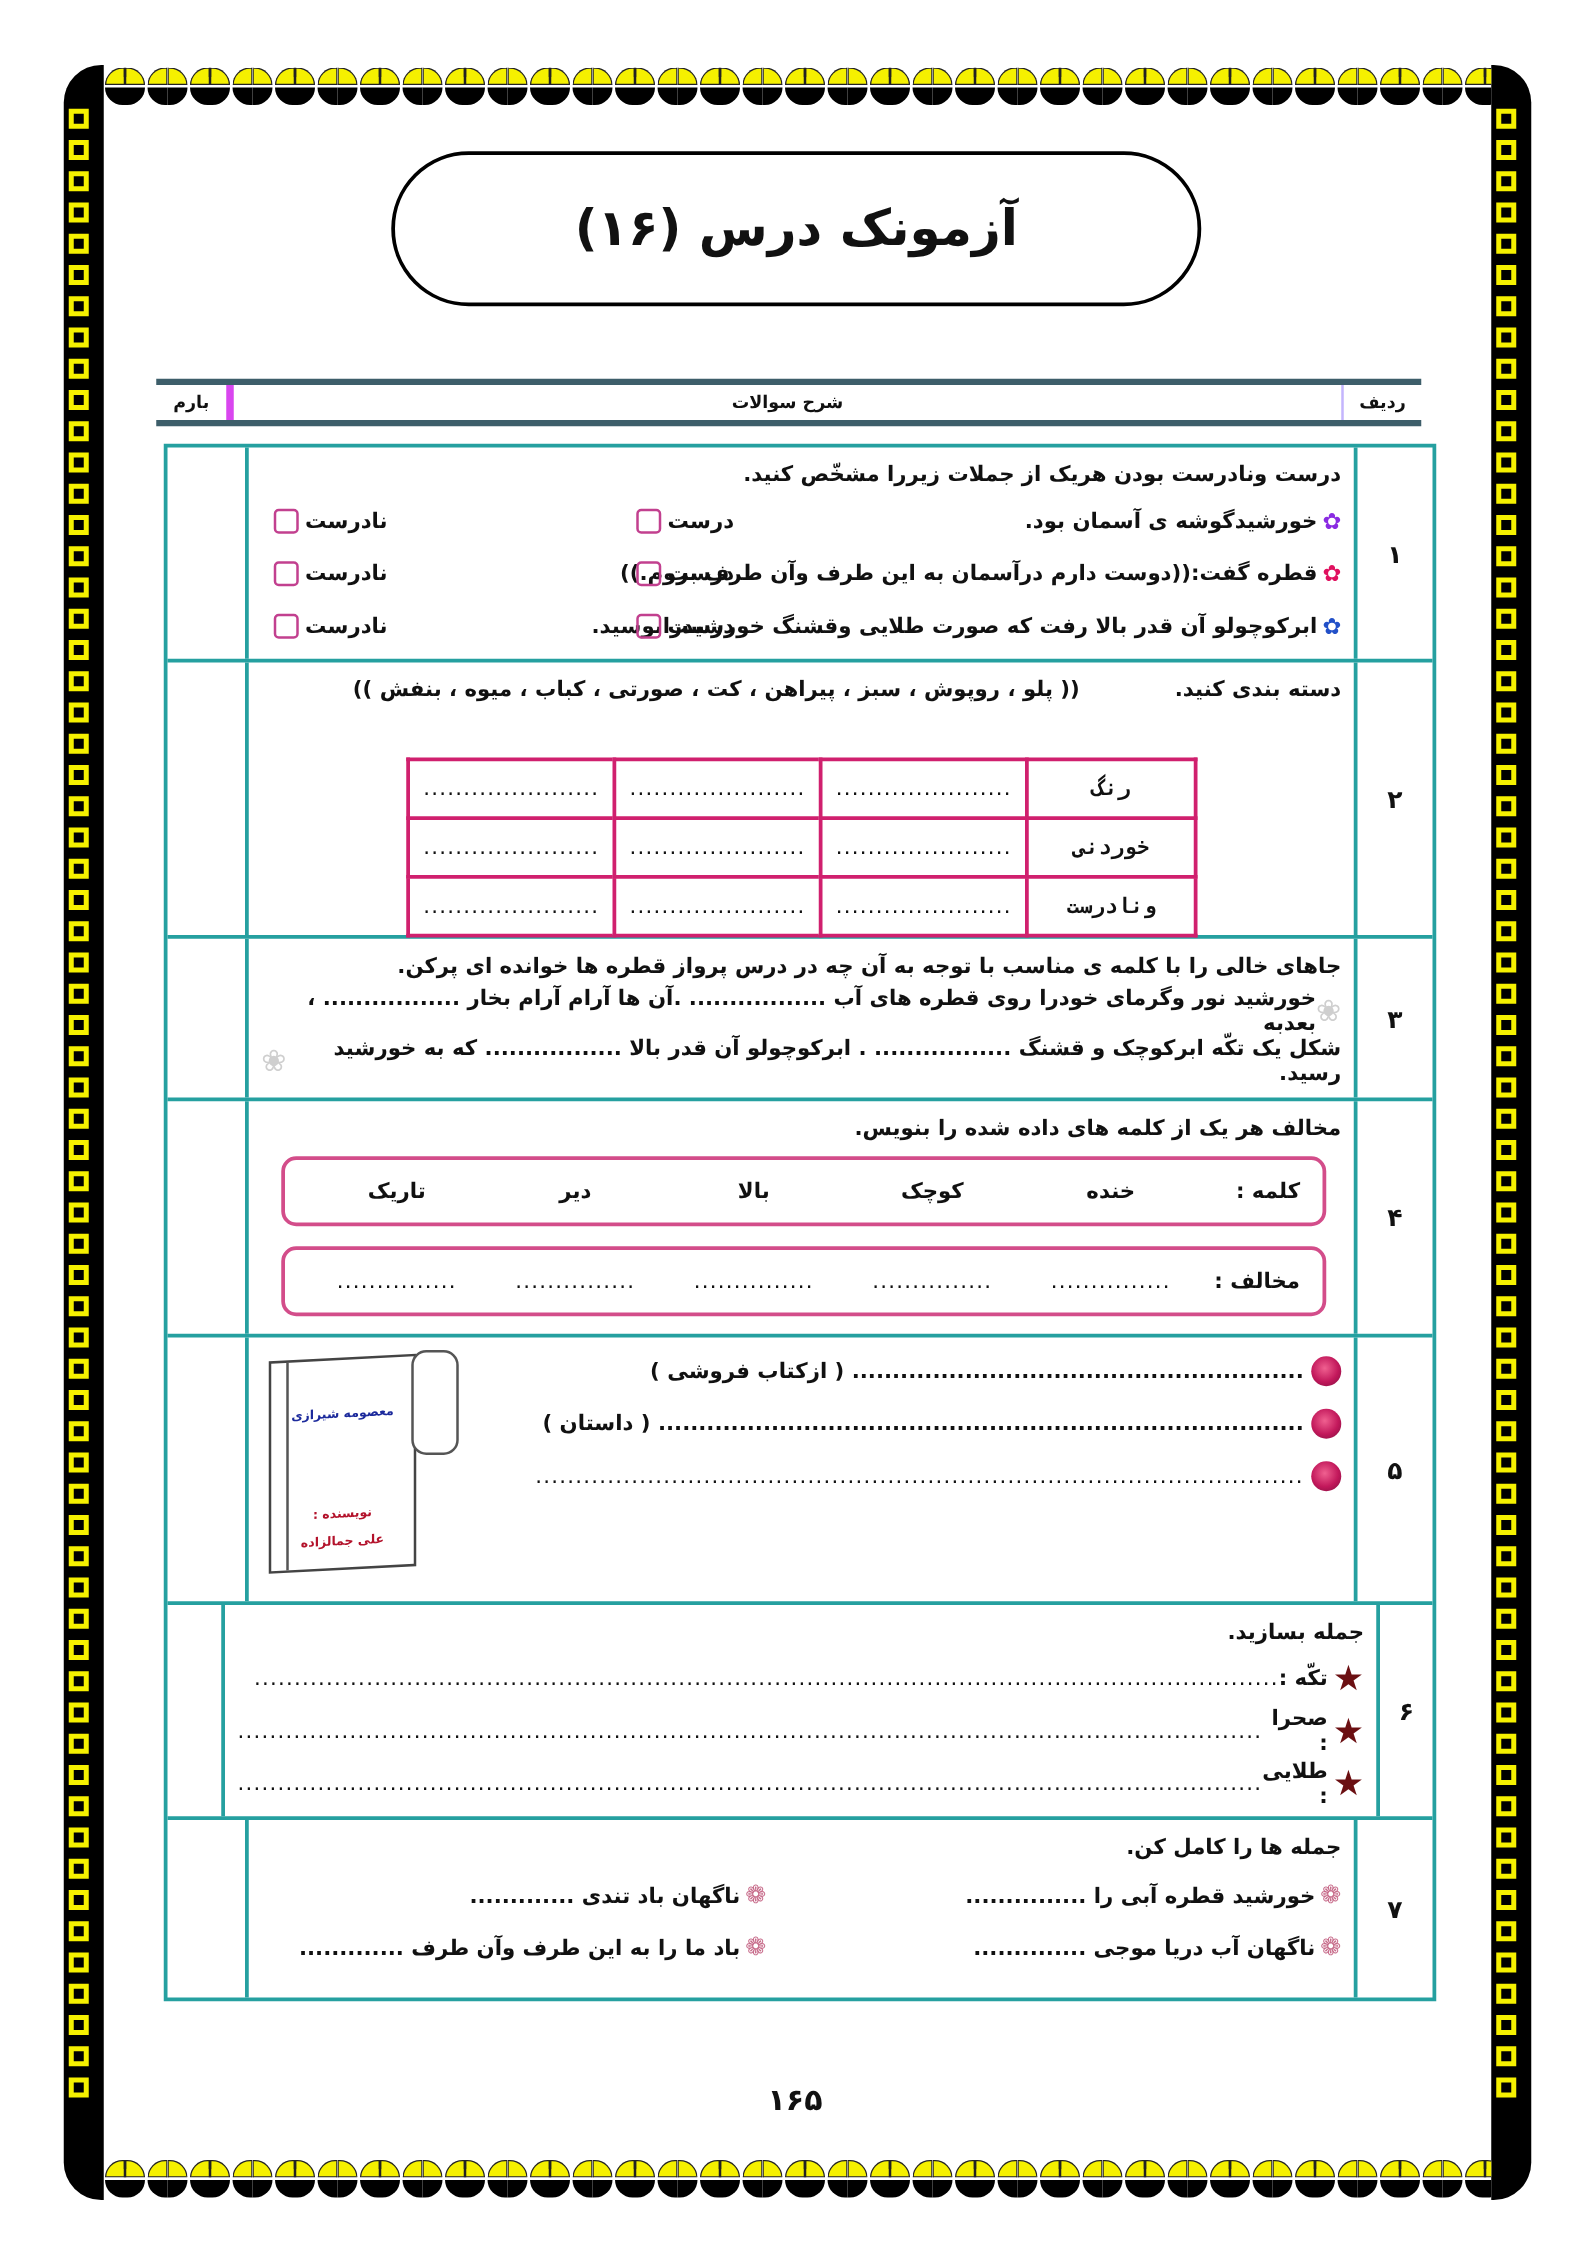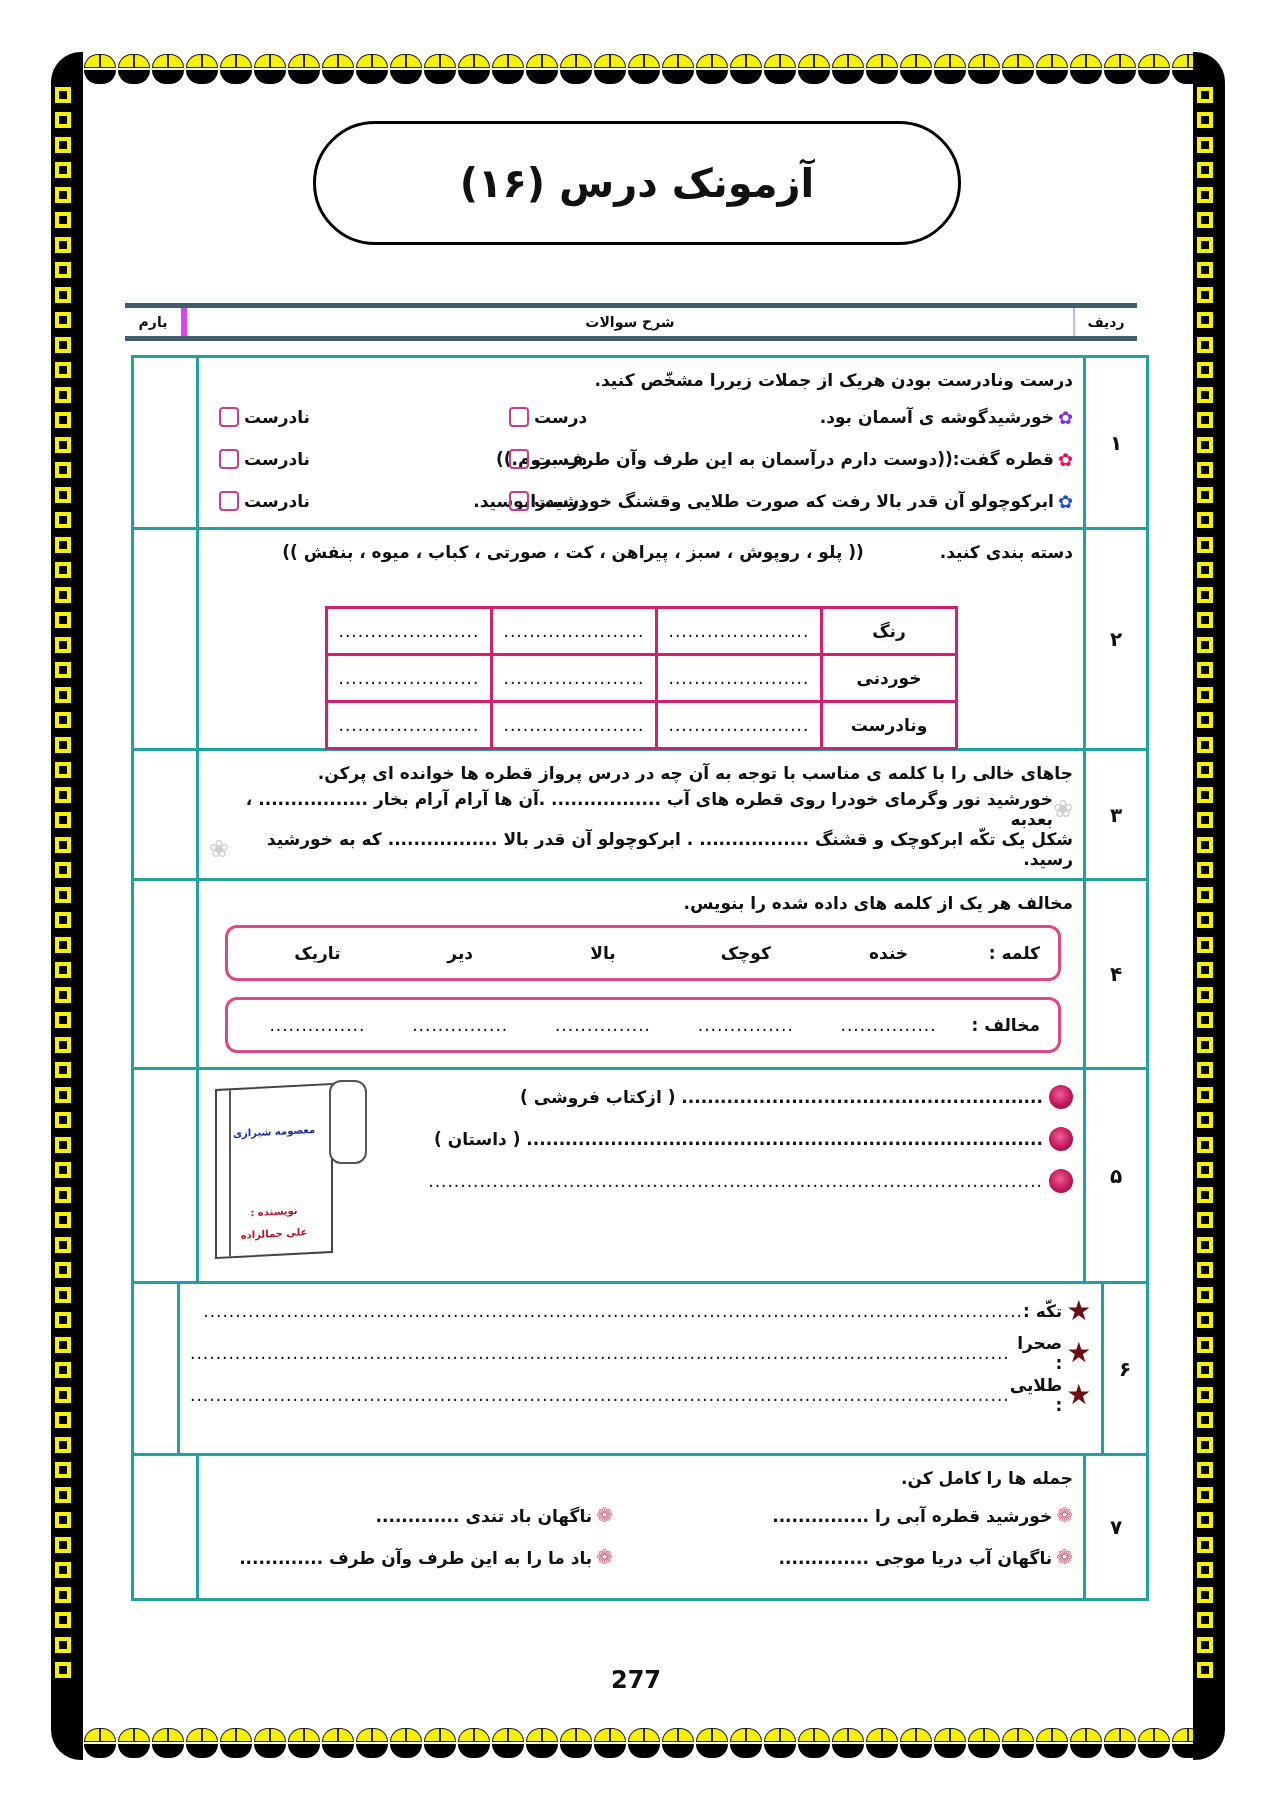--- a/index.html
+++ b/index.html
@@ -37,21 +37,21 @@
   .qscore{width:62px;}
   .qtitle{line-height:32px;}
   .line{display:flex;align-items:center;height:42px;}
   .ico{display:inline-block;margin-left:4px;font-size:18px;}
   .flower1{color:#8a2be2;} .flower2{color:#e0115f;} .flower3{color:#2250c8;}
   .cb{display:inline-block;width:20px;height:20px;border:2px solid #c2408f;border-radius:4px;vertical-align:middle;margin-right:3px;box-sizing:border-box;}
   .opt{position:absolute;display:flex;align-items:center;gap:2px;}
 
   .cat-table{border-collapse:collapse;margin:22px 0 0 0;position:absolute;left:126px;top:54px;}
   .cat-table td{border:3px solid #d0206e;width:160px;height:42px;text-align:center;font-size:17px;font-weight:bold;}
-  .cat-table td.lbl{width:130px;}
+  .cat-table td.lbl{width:130px;font-family:Liberation Mono, monospace;}
   .dots{letter-spacing:1px;font-weight:normal;}
 
   .pbox{position:absolute;left:26px;right:22px;height:56px;border:3px solid #d34d8a;border-radius:12px;display:flex;align-items:center;justify-content:space-between;padding:0 18px;box-sizing:border-box;font-size:17px;}
   .pbox .w{flex:1;text-align:center;}
   .pbox .lead{width:80px;text-align:right;}
 
   .rose{display:inline-block;width:24px;height:24px;border-radius:50%;background:radial-gradient(circle at 45% 40%,#f06090 0%,#c2185b 55%,#7b0f3d 100%);margin-left:6px;vertical-align:middle;}
   .star{color:#6b0f12;font-size:28px;margin-left:4px;line-height:1;}
   .rosette{color:#c76b8a;font-size:20px;margin-left:4px;}
   .lotus{color:#cfcfcf;font-size:24px;}
@@ -759,20 +759,21 @@
         </div>
         <div class="bug"></div>
       </div>
     </div>
     <div class="qscore"></div>
   </div>
 
   <div class="qrow" style="height:169px">
     <div class="qno">۶</div>
     <div class="qbody">
+      <div class="qtitle">جمله بسازید.</div>
       <div class="line">
           <span class="star">★</span>
           <span>تکّه :</span>
           <span class="dots">................................................................................................................................</span>
         </div>
       <div class="line">
           <span class="star">★</span>
           <span>صحرا :</span>
           <span class="dots">................................................................................................................................</span>
         </div>
@@ -795,13 +796,13 @@
       </div>
       <div class="line">
         <span style="width:460px;display:inline-block"><span class="rosette">❁</span><span>ناگهان آب دریا موجی ..............</span></span>
         <span><span class="rosette">❁</span><span>باد ما را به این طرف وآن طرف .............</span></span>
       </div>
     </div>
     <div class="qscore"></div>
   </div>
 </div>
 
-<div class="page-no">277</div>
+<div class="page-no">۱۶۵</div>
 
 </body></html>

